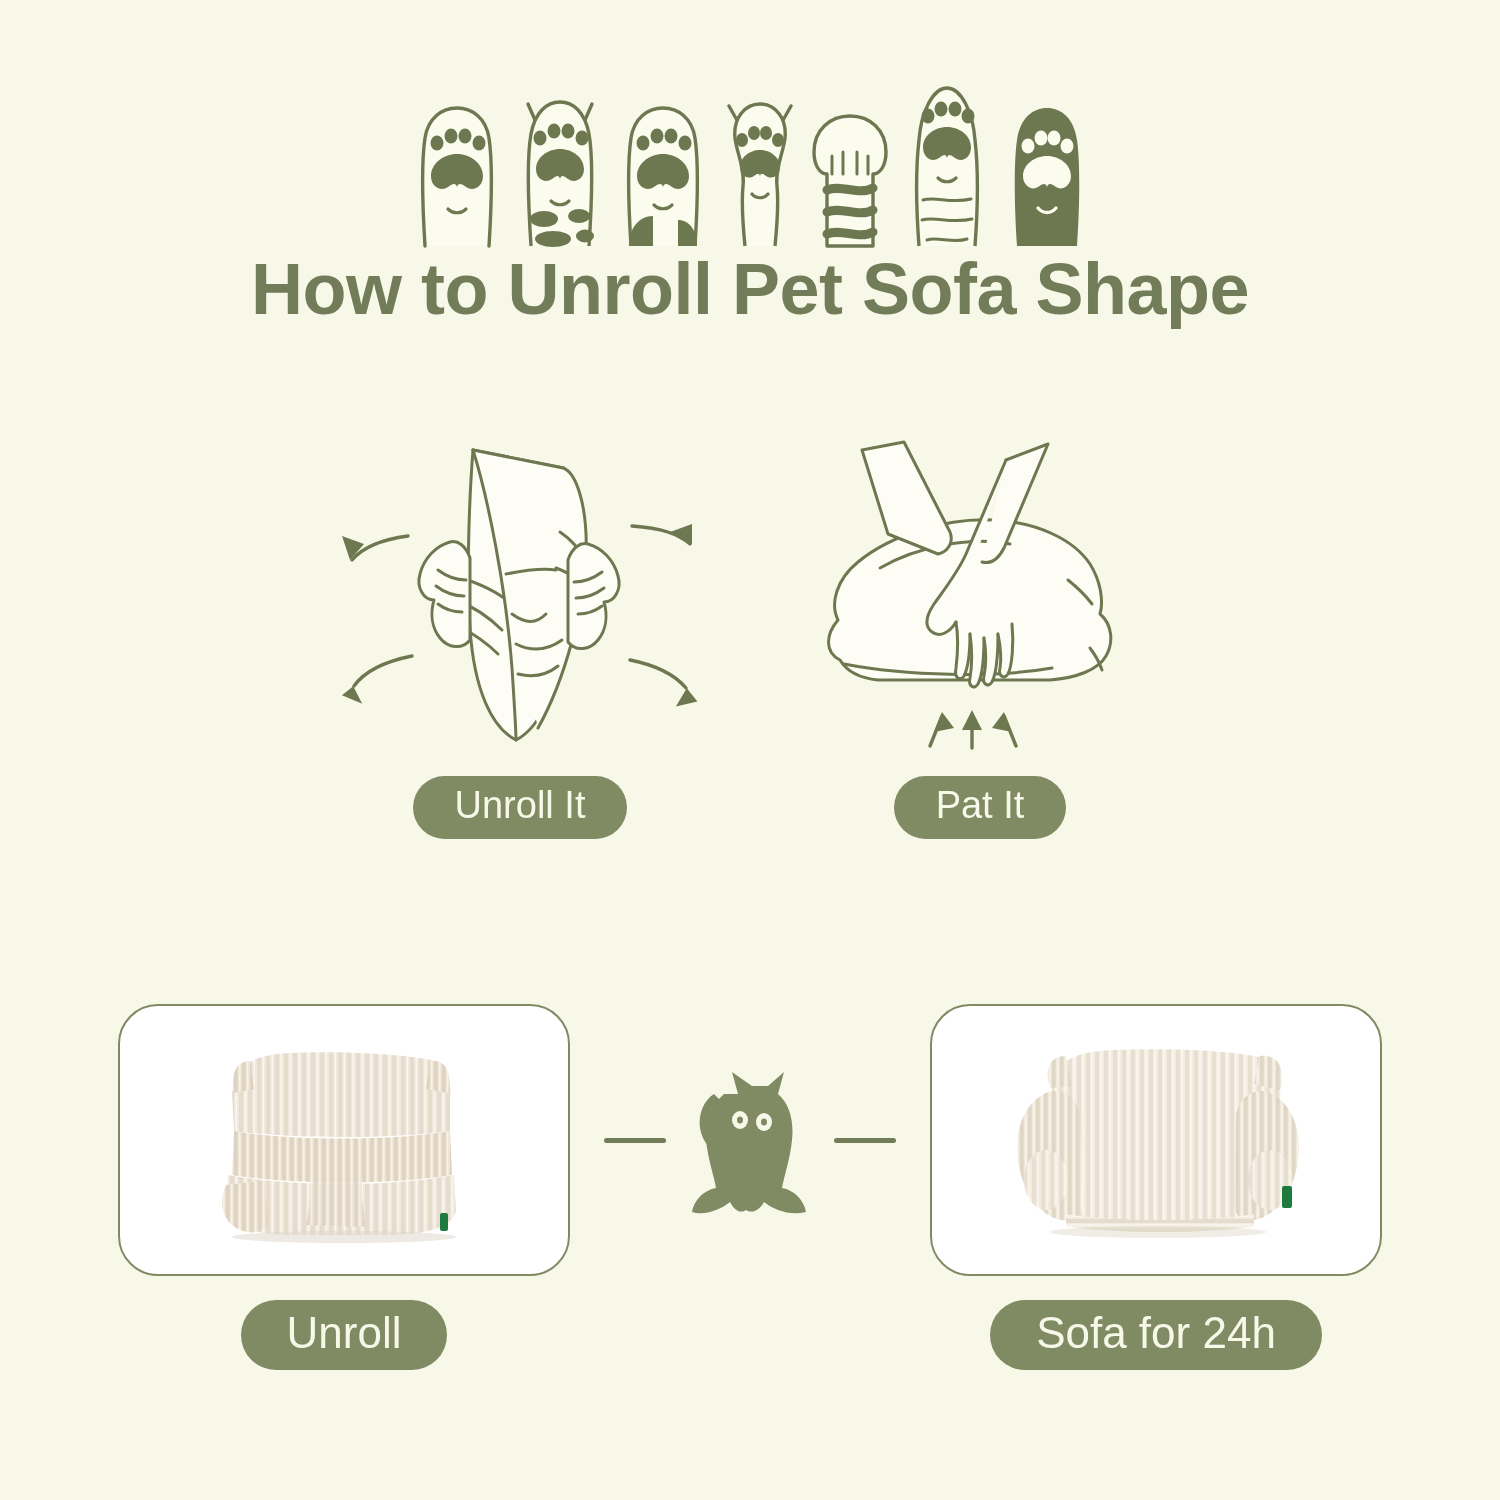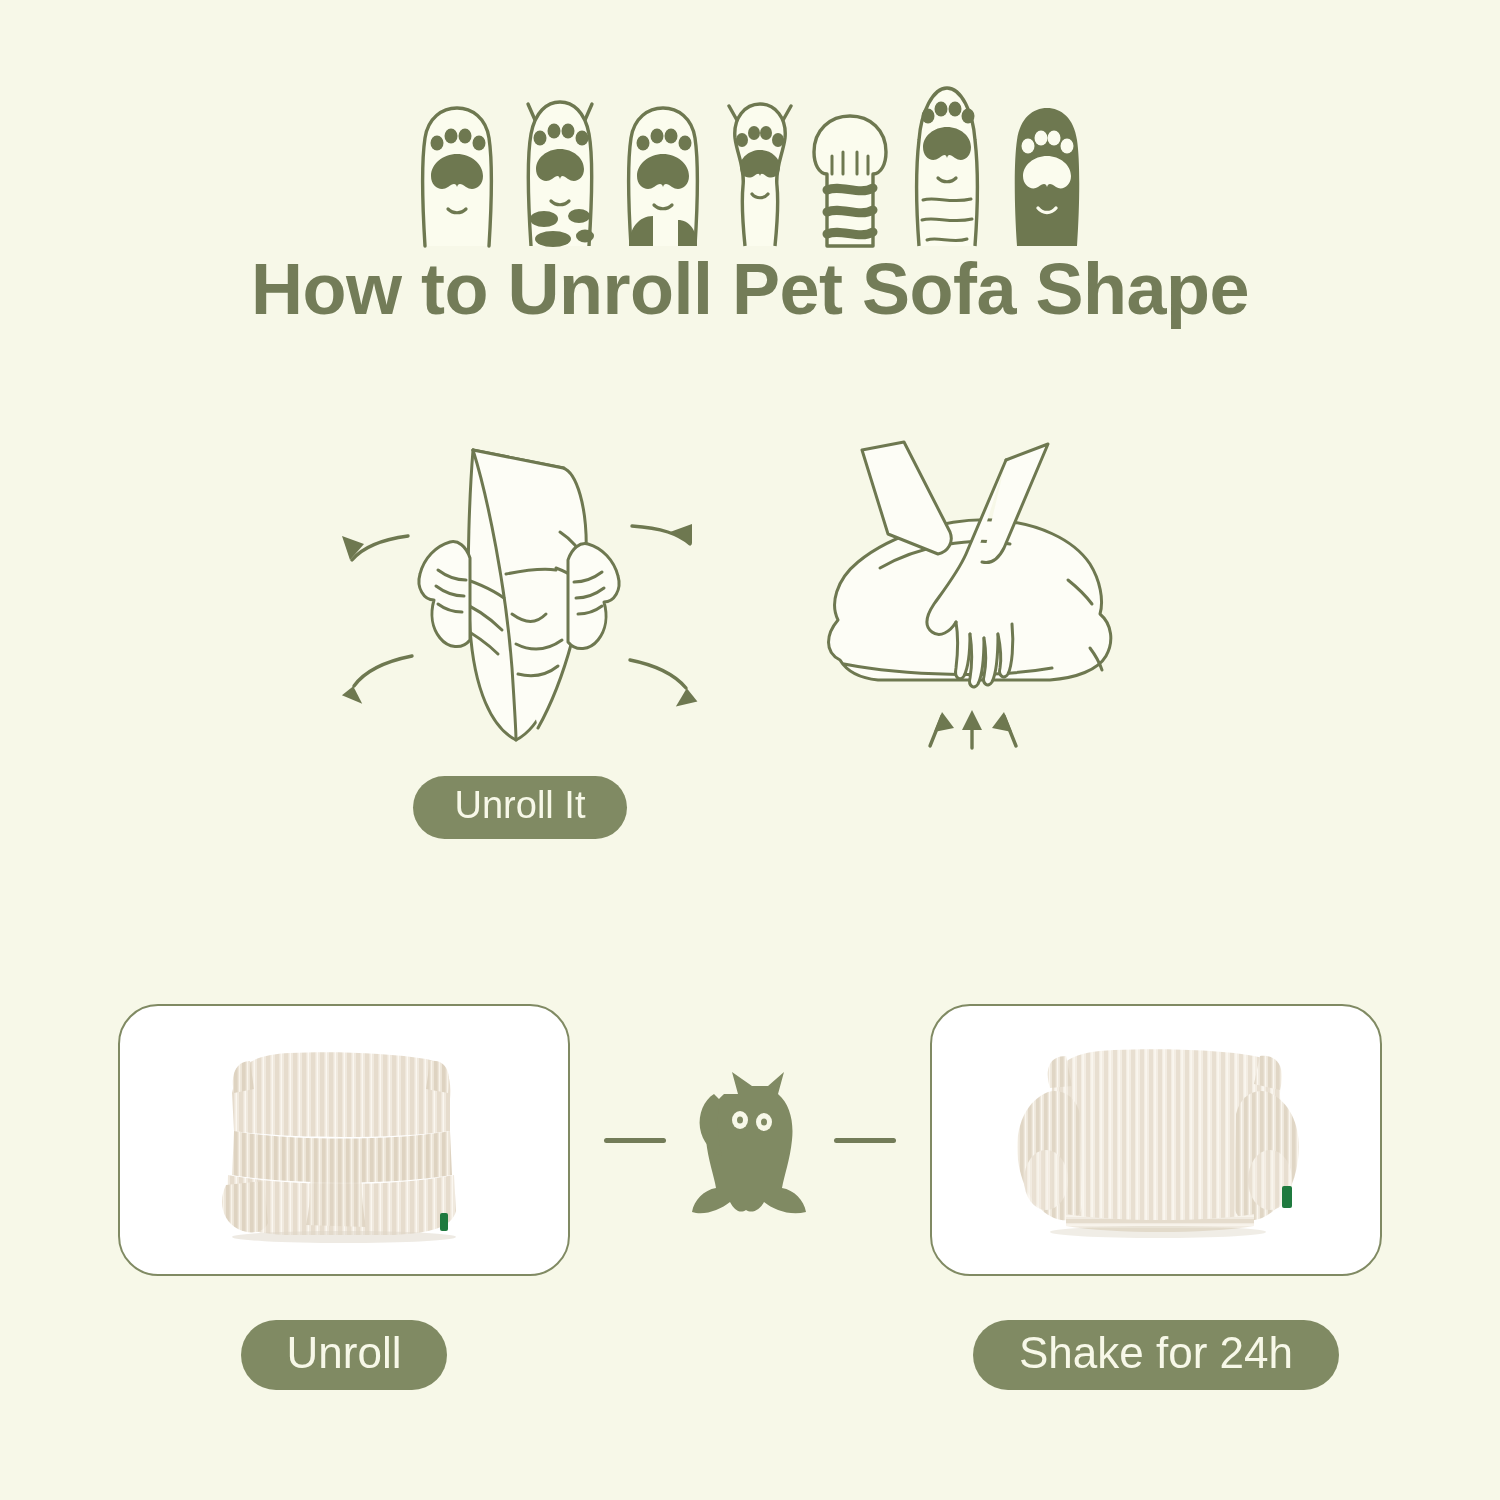--- a/index.html
+++ b/index.html
@@ -98,21 +98,20 @@
   .bl-mid{width:360px;}
   .pill-lg{
     background:#808a63;
     color:#f7f8e8;
     border-radius:40px;
     font-size:44px;
     font-weight:500;
     padding:9px 46px 13px 46px;
     white-space:nowrap;
     line-height:1.1;
-    margin-top:20px;
   }
 </style>
 </head>
 <body>
 
 <div class="stage">
 
   <div class="paw-row">
 
     <svg class="paw" width="96" height="160" viewBox="0 0 96 160">
@@ -268,20 +267,21 @@
             <path d="M172 320 L172 288" stroke-width="3.4"></path>
             <path d="M216 318 L204 288" stroke-width="3.4"></path>
           </g>
           <g fill="#6e7850">
             <path d="M142 284 L134 304 L154 300 Z"></path>
             <path d="M172 282 L162 302 L182 302 Z"></path>
             <path d="M204 284 L192 300 L212 304 Z"></path>
           </g>
         </svg>
       </div>
+      <div class="pill">Pat It</div>
     </div>
 
   </div>
 
   <div class="compare">
 
     <div class="card">
       <svg width="300" height="210" viewBox="0 0 300 210">
         <defs>
           <linearGradient id="cord1" x1="0" y1="0" x2="0" y2="1">
@@ -376,17 +376,17 @@
       </svg>
     </div>
   </div>
 
   <div class="bottom-labels">
     <div class="bl-slot left">
       <div class="pill-lg">Unroll</div>
     </div>
     <div class="bl-mid"></div>
     <div class="bl-slot right">
-      <div class="pill-lg">Shake for 24h</div>
+      <div class="pill-lg">Sofa for 24h</div>
     </div>
   </div>
 
 </div>
 
 </body></html>

